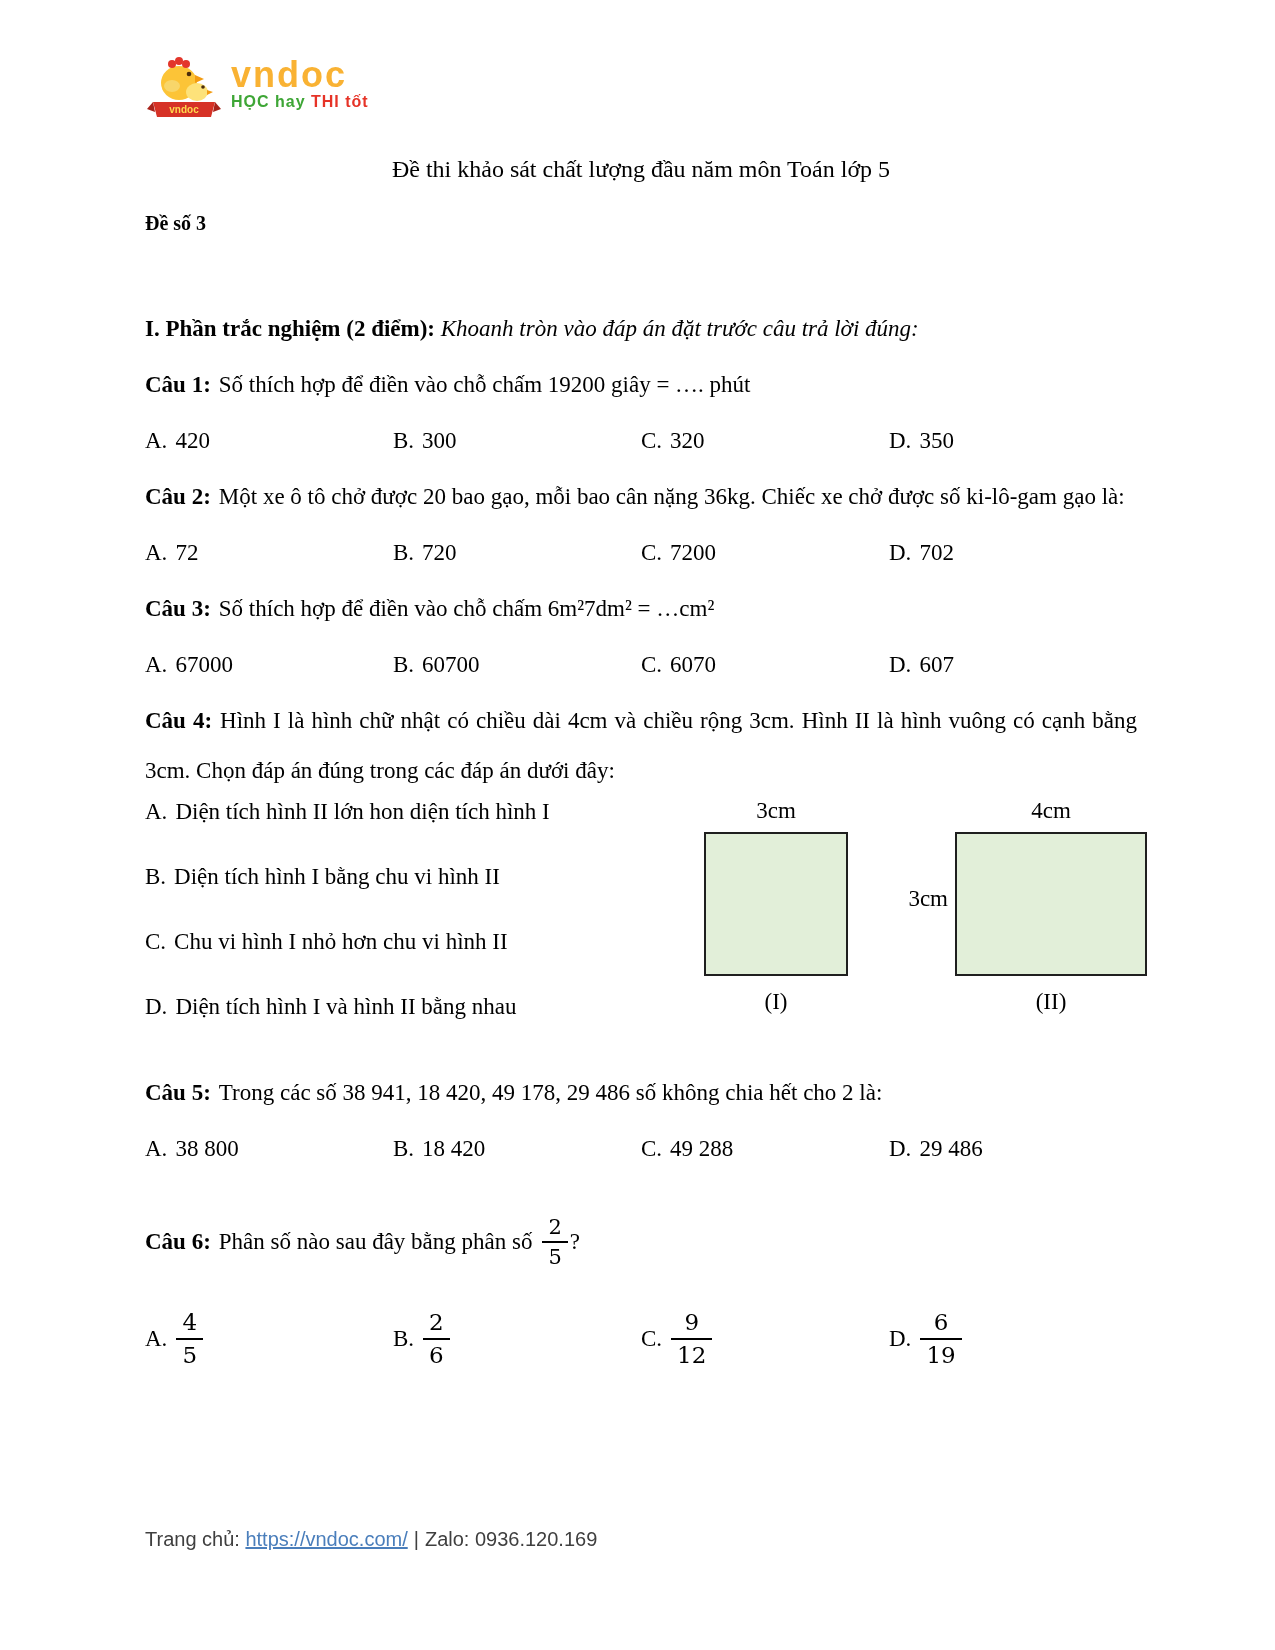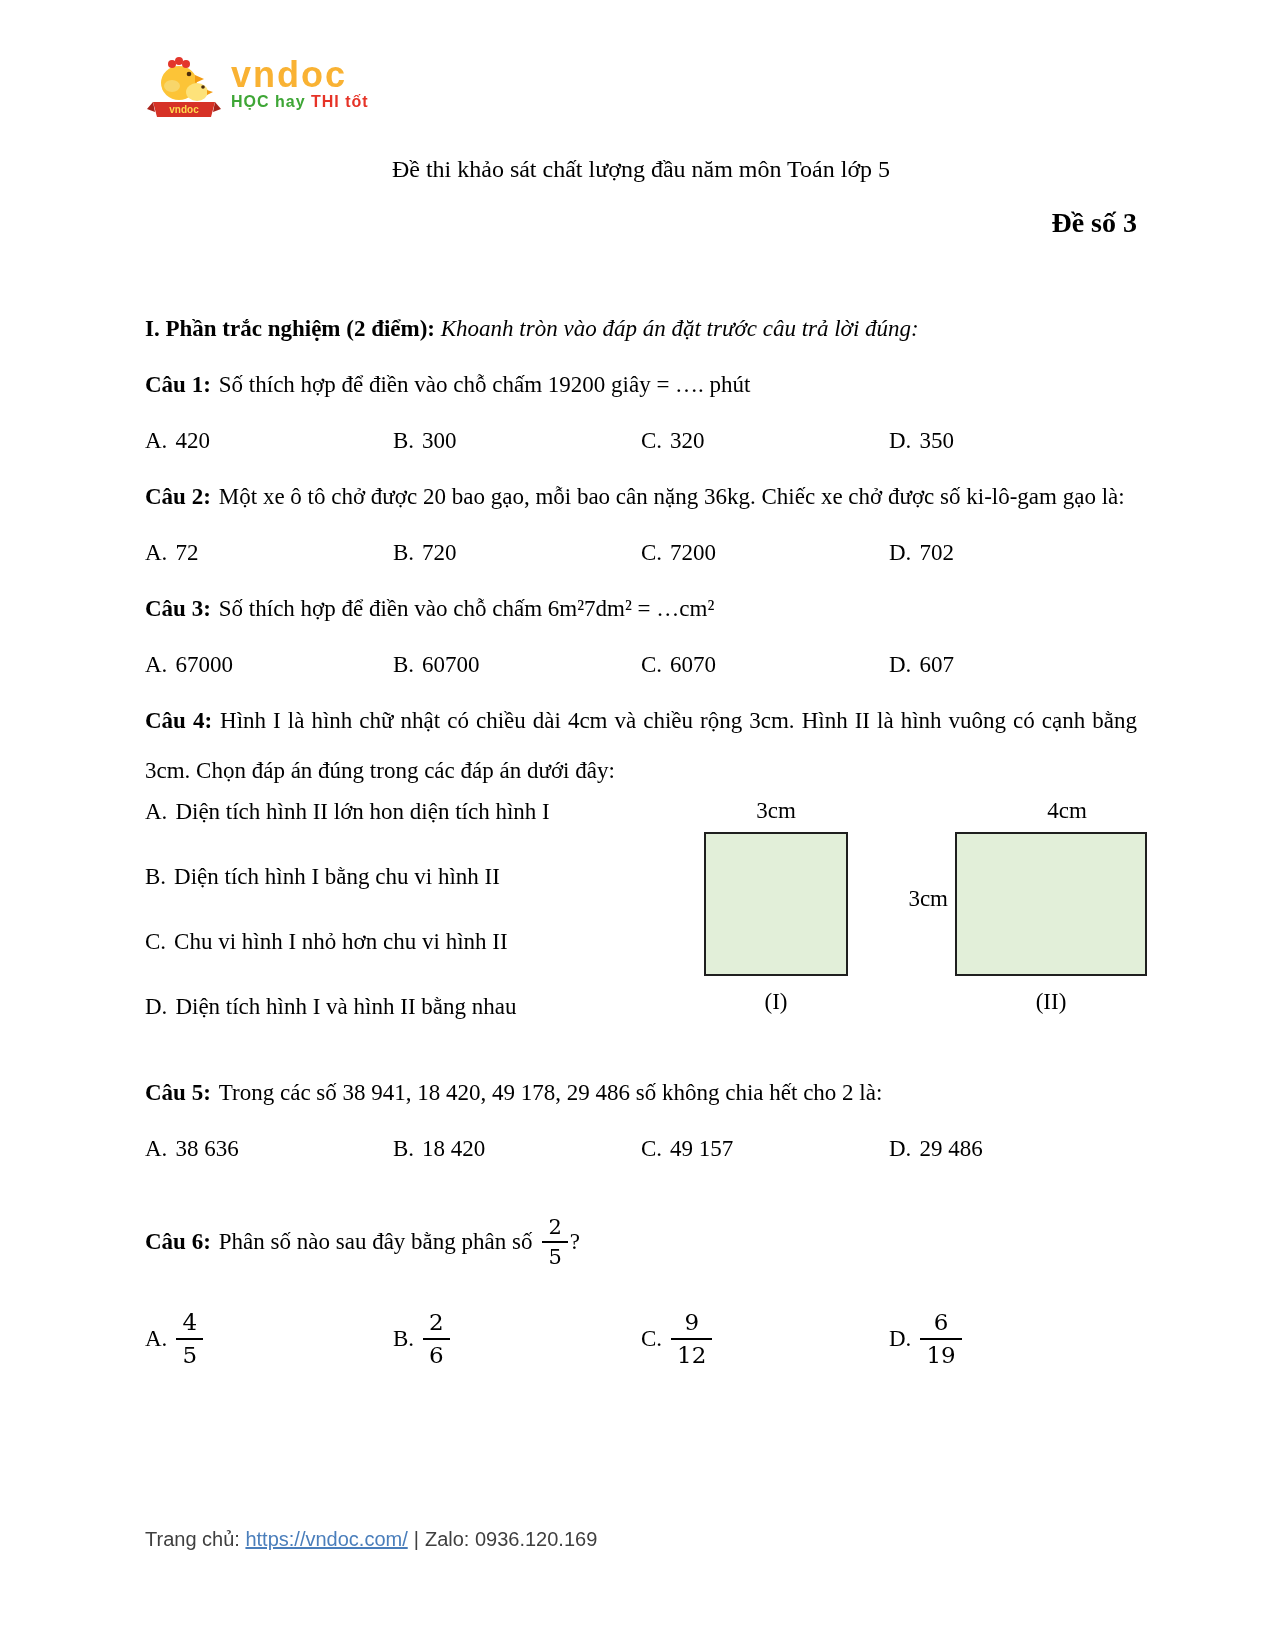--- a/index.html
+++ b/index.html
@@ -22,21 +22,21 @@
     font-family:"Liberation Sans", sans-serif;
     font-weight:800; font-size:36px; line-height:34px;
     color:#f9b233; letter-spacing:2px;
   }
   .tagline { font-family:"Liberation Sans", sans-serif; font-weight:800; font-size:16px; line-height:20px; letter-spacing:1px; }
   .tagline .green { color:#3ea636; }
   .tagline .red { color:#e63327; }
 
   
   .title { margin-top:20px; text-align:center; font-weight:normal; font-size:24px; line-height:50px; }
-  .subtitle { margin-top:4px; text-align:right; font-weight:bold; font-size:28px; line-height:50px; }
+  .subtitle { margin-top:4px; text-align:left; font-weight:bold; font-size:20px; line-height:50px; }
 
   .section-line { margin-top:56px; font-size:23px; line-height:50px; }
   .section-label { font-weight:bold; }
   .section-instruction { font-style:italic; }
 
   
   .q { margin-top:6px; font-size:23px; line-height:50px; text-align:justify; }
   .qlabel { font-weight:bold; margin-right:8px;font-family:Liberation Serif, serif; }
 
   .opts {
@@ -47,21 +47,21 @@
   .opt .letter { margin-right:8px; }
 
   
   .q4block { margin-top:0; display:flex; }
   .q4opts { width:525px; }
   .q4opts .opt { height:32px; line-height:32px; font-size:23px; margin-bottom:33px; white-space:nowrap; }
 
   .figure { position:relative; width:465px; height:225px; flex:none; }
   .fig-label { position:absolute; font-size:23px; text-align:center; line-height:30px; }
   .lbl-sq-top { left:34px; top:0; width:144px; }
-  .lbl-rect-top { left:301px; top:0; width:192px; }
+  .lbl-rect-top { left:285px; top:0; width:192px; }
   .lbl-rect-side { left:196px; top:88px; width:82px; text-align:right; }
   .shape { position:absolute; top:36px; height:144px; background:#e2efd9; border:2px solid #1f1f1f; }
   .shape-square { left:34px; width:144px; }
   .shape-rect { left:285px; width:192px; }
   .fig-caption { position:absolute; top:190px; font-size:23px; text-align:center; line-height:32px; }
   .cap-i { left:34px; width:144px; }
   .cap-ii { left:285px; width:192px; }
 
   
   .fraction {
@@ -179,23 +179,23 @@
         <div class="shape shape-rect" style="background: rgb(226, 239, 217); border-color: rgb(31, 31, 31);"></div>
         <div class="fig-caption cap-i">(I)</div>
         <div class="fig-caption cap-ii">(II)</div>
       </div>
     </div>
 
     <div class="q" style="margin-top:12px">
       <span class="qlabel">Câu 5:</span><span>Trong các số 38 941, 18 420, 49 178, 29 486 số không chia hết cho 2 là:</span>
     </div>
     <div class="opts">
-      <div class="opt"><span class="letter">A.</span><span>38 636</span></div>
+      <div class="opt"><span class="letter">A.</span><span>38 800</span></div>
       <div class="opt"><span class="letter">B.</span><span>18 420</span></div>
-      <div class="opt"><span class="letter">C.</span><span>49 157</span></div>
+      <div class="opt"><span class="letter">C.</span><span>49 288</span></div>
       <div class="opt"><span class="letter">D.</span><span>29 486</span></div>
     </div>
 
     <div class="q6">
       <span class="qlabel">Câu 6:</span>
       <span class="qtext">Phân số nào sau đây bằng phân số</span>
       <span class="fraction">
         <span class="num">2</span>
         <span class="den">5</span>
       </span>

